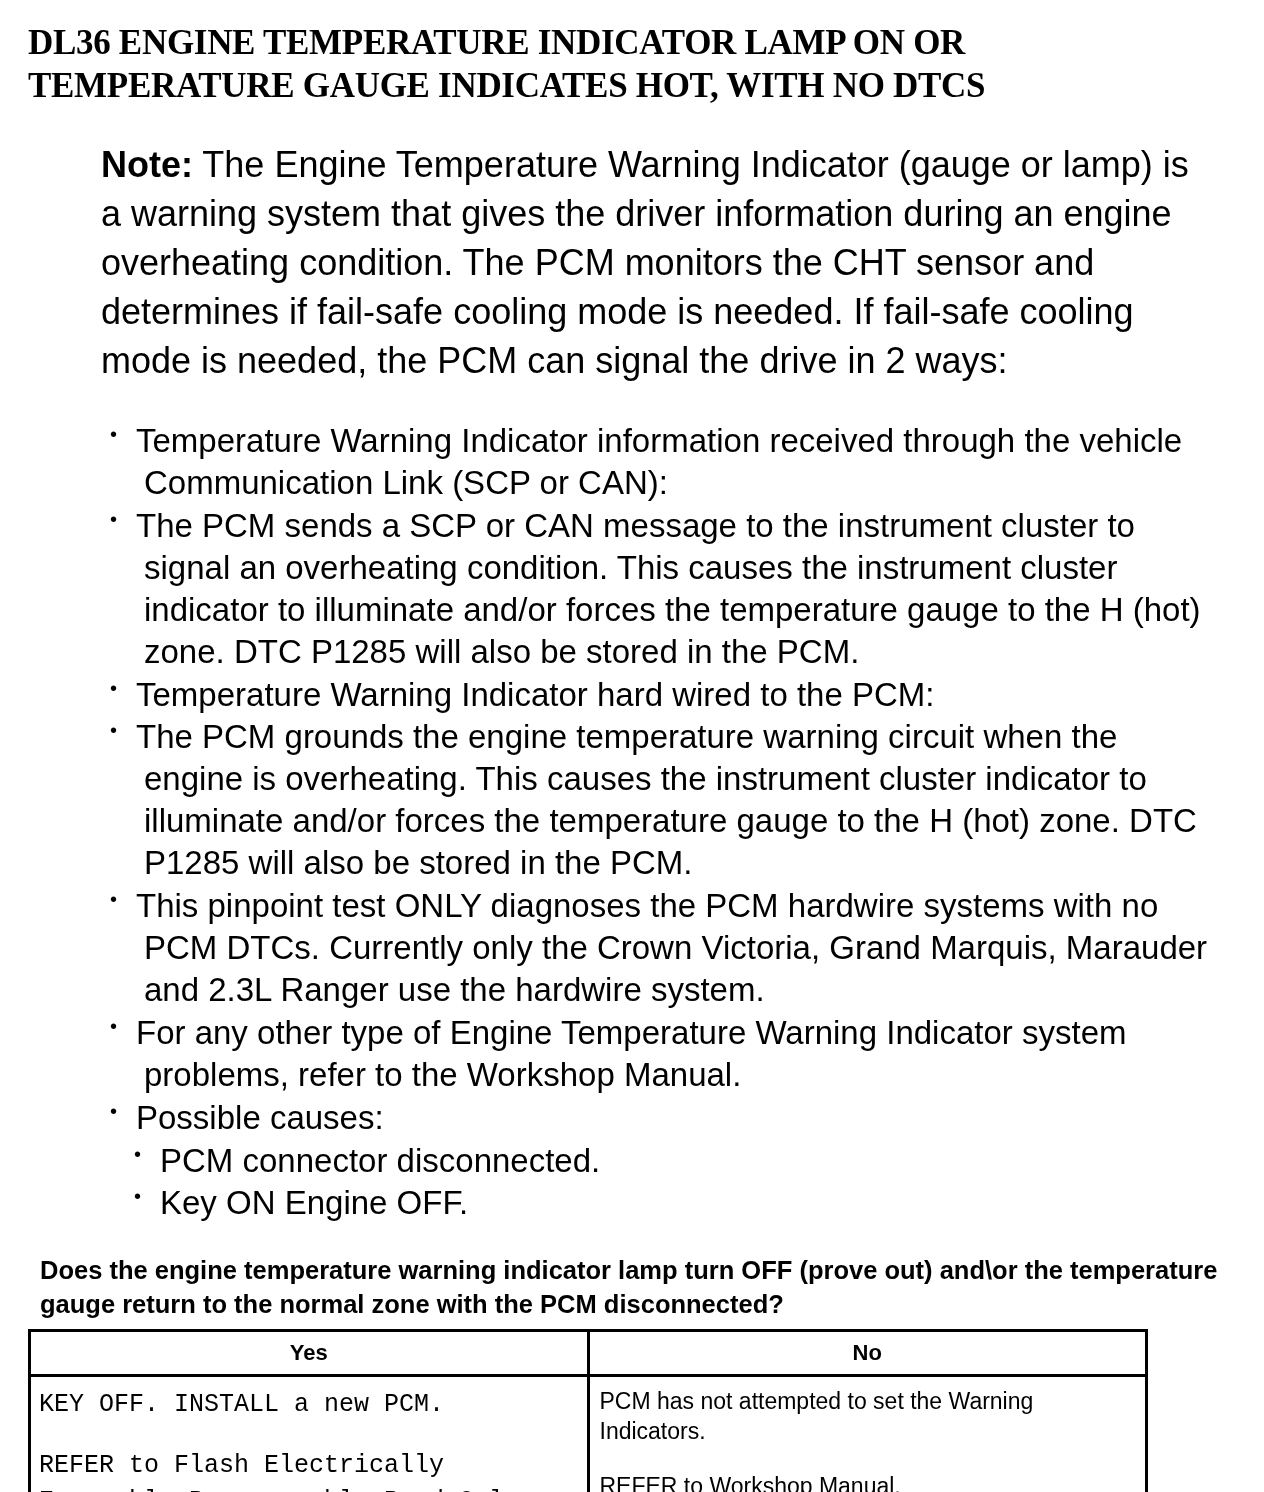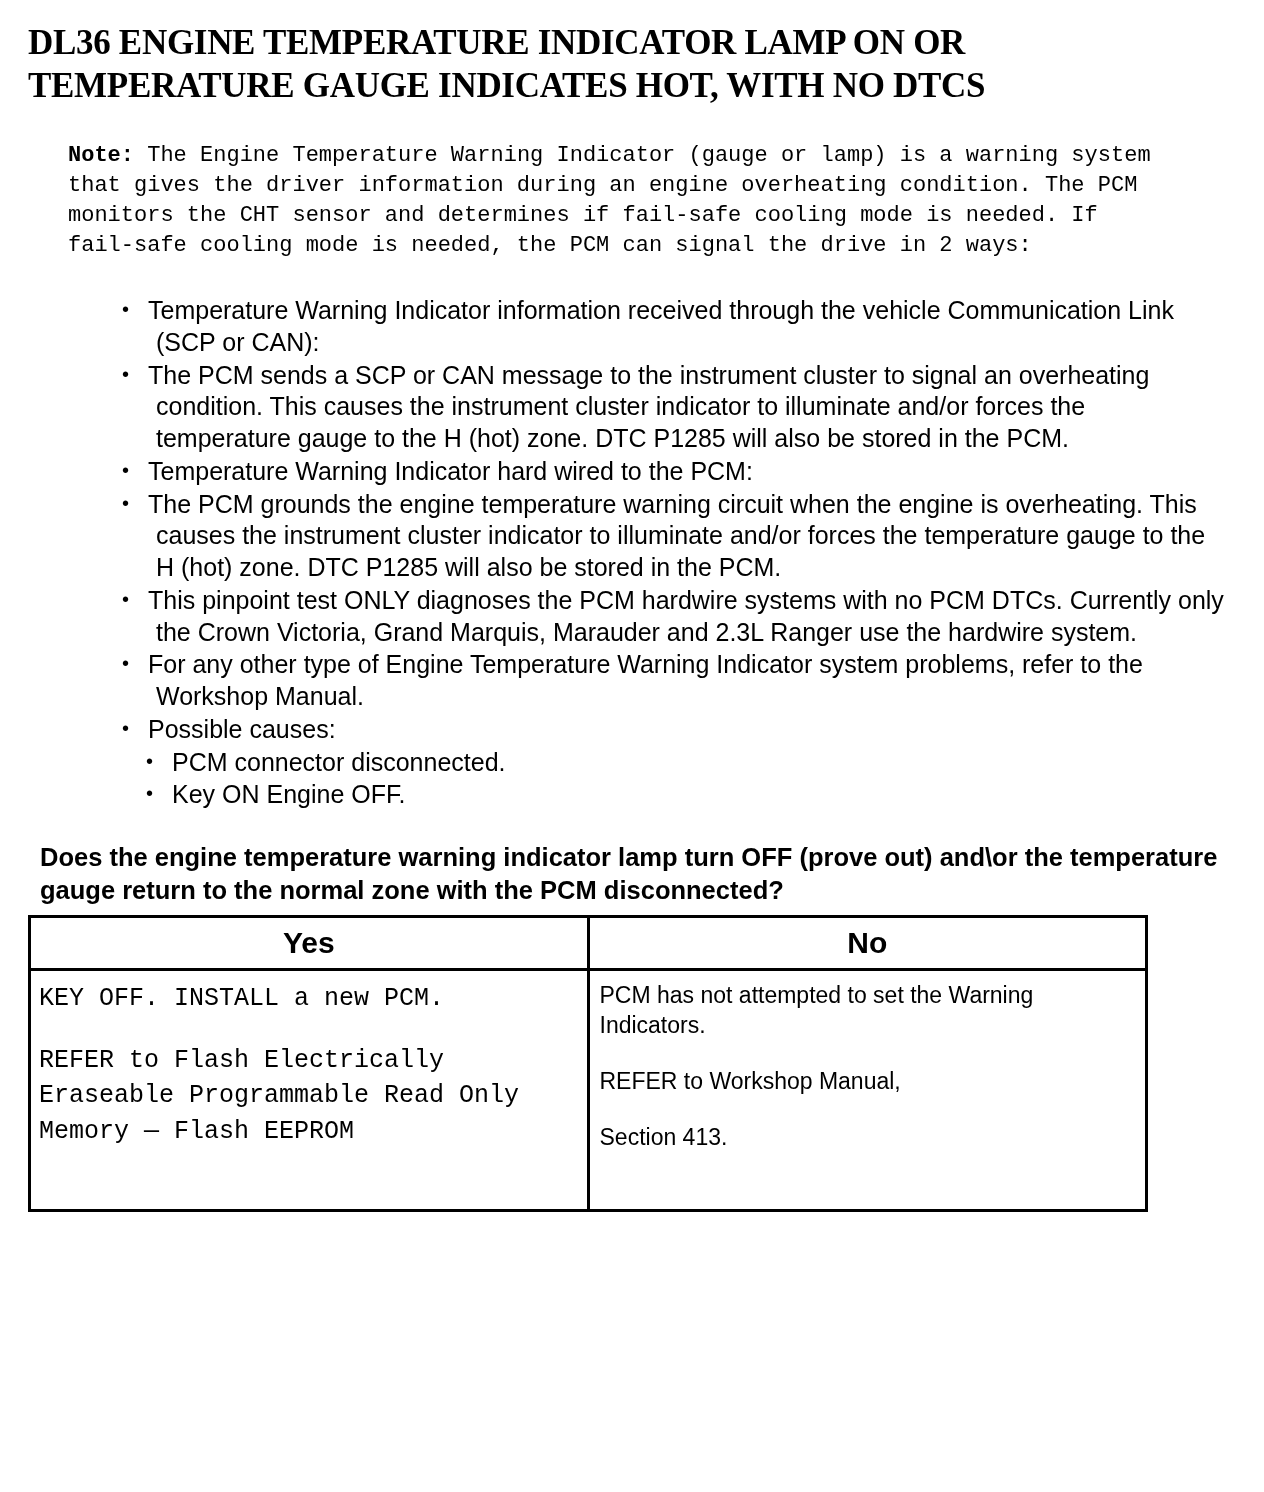--- a/index.html
+++ b/index.html
@@ -23,35 +23,35 @@
   .doc-title {
     font-family: "Liberation Serif", serif;
     font-weight: bold;
     font-size: 35px;
     line-height: 1.22;
     letter-spacing: -0.3px;
     margin: 22px 0 0 28px;
     width: 1150px;
   }
   .note-block {
-    margin: 34px 0 0 68px;
+    margin: 34px 0 0 101px;
     width: 1090px;
-    font-family: Liberation Mono, monospace;
-    font-size: 22px;
+    font-family: Liberation Sans, sans-serif;
+    font-size: 36px;
     line-height: 1.36;
   }
   .note-block .note-label {
     font-weight: bold;
   }
   .bullets {
-    margin: 34px 0 0 12px;
+    margin: 34px 0 0 0;
     padding: 0;
     list-style: none;
     font-family: "Liberation Sans", sans-serif;
-    font-size: 25px;
+    font-size: 33px;
     line-height: 1.27;
   }
   .bullets > li {
     position: relative;
     margin: 0 0 1px 0;
     padding-left: 24px;
     margin-left: 112px;
     width: 1100px;
     box-sizing: border-box;
     text-indent: -8px;
@@ -104,21 +104,21 @@
     border-collapse: collapse;
     table-layout: fixed;
   }
   .answer-table td, .answer-table th {
     border: 3px solid #000000;
     vertical-align: top;
   }
   .answer-table th {
     font-family: "Liberation Sans", sans-serif;
     font-weight: bold;
-    font-size: 30px;
+    font-size: 22px;
     text-align: center;
     padding: 8px 0 8px 0;
   }
   .cell-yes {
     font-family: Liberation Mono, monospace;
     font-size: 25px;
     line-height: 1.42;
     padding: 10px 10px 18px 8px;
     height: 200px;
   }

